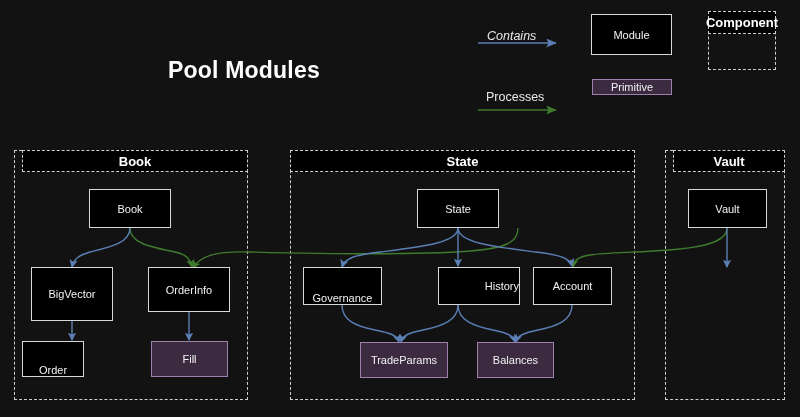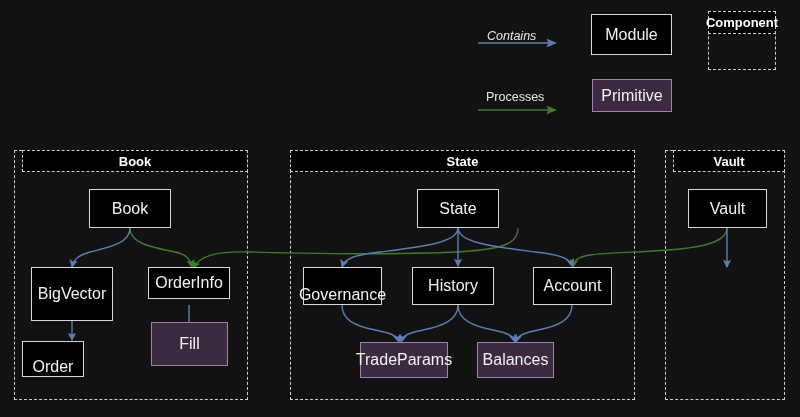--- a/index.html
+++ b/index.html
@@ -31,21 +31,21 @@
   }
 
   
   .node{
     position:absolute;
     box-sizing:border-box;
     display:flex;
     align-items:center;
     justify-content:center;
     color:#f2f2f2;
-    font-size:16px;
+    font-size:11px;
     white-space:nowrap;
   }
   .node.module{
     background:#000000;
     border:1.4px solid #d8d8d8;
   }
   .node.primitive{
     background:#3b2a40;
     border:1.4px solid #9f7fae;
   }
@@ -74,30 +74,31 @@
   svg.edges{
     position:absolute;left:0;top:0;width:800px;height:417px;
     pointer-events:none;
   }
 </style>
 </head>
 <body>
 
 <div id="stage">
 
+  <div class="title" style="left:168px;top:57px;">Pool Modules</div>
 
   <div class="legend-label" style="left:487px;top:29px;font-style:italic;">Contains</div>
 
   <div class="legend-label" style="left:486px;top:90px;">Processes</div>
 
   <div class="node module" style="left:591px;top:14px;width:81px;height:41px;">
     <span>Module</span>
   </div>
 
-  <div class="node primitive" style="left:592px;top:79px;width:80px;height:33px;">
+  <div class="node primitive" style="left:592px;top:79px;width:80px;height:16px;">
     <span>Primitive</span>
   </div>
 
   <div class="component" style="left:708px;top:11px;width:68px;height:59px;"></div>
   <div class="component-header" style="left:708px;top:11px;width:68px;height:23px;">
     <span>Component</span>
   </div>
 
   <div class="component" style="left:14px;top:150px;width:234px;height:250px;"></div>
   <div class="component-header" style="left:22px;top:150px;width:226px;height:22px;">
@@ -163,41 +164,41 @@
   </svg>
 
   <div class="node module" style="left:89px;top:189px;width:82px;height:39px;">
     <span>Book</span>
   </div>
 
   <div class="node module" style="left:31px;top:267px;width:82px;height:54px;">
     <span>BigVector</span>
   </div>
 
-  <div class="node module" style="left:148px;top:267px;width:82px;height:32px;">
+  <div class="node module" style="left:148px;top:267px;width:82px;height:45px;">
     <span>OrderInfo</span>
   </div>
 
   <div class="node module" style="left:22px;top:341px;width:62px;height:36px;align-items:flex-end;">
     <span>Order</span>
   </div>
 
-  <div class="node primitive" style="left:151px;top:322px;width:77px;height:44px;">
+  <div class="node primitive" style="left:151px;top:341px;width:77px;height:36px;">
     <span>Fill</span>
   </div>
 
   <div class="node module" style="left:417px;top:189px;width:82px;height:39px;">
     <span>State</span>
   </div>
 
   <div class="node module" style="left:303px;top:267px;width:79px;height:38px;align-items:flex-end;">
     <span>Governance</span>
   </div>
 
-  <div class="node module" style="left:412px;top:267px;width:82px;height:38px;">
+  <div class="node module" style="left:438px;top:267px;width:82px;height:38px;justify-content:flex-end;">
     <span>History</span>
   </div>
 
   <div class="node module" style="left:533px;top:267px;width:79px;height:38px;">
     <span>Account</span>
   </div>
 
   <div class="node primitive" style="left:360px;top:342px;width:88px;height:36px;">
     <span>TradeParams</span>
   </div>

